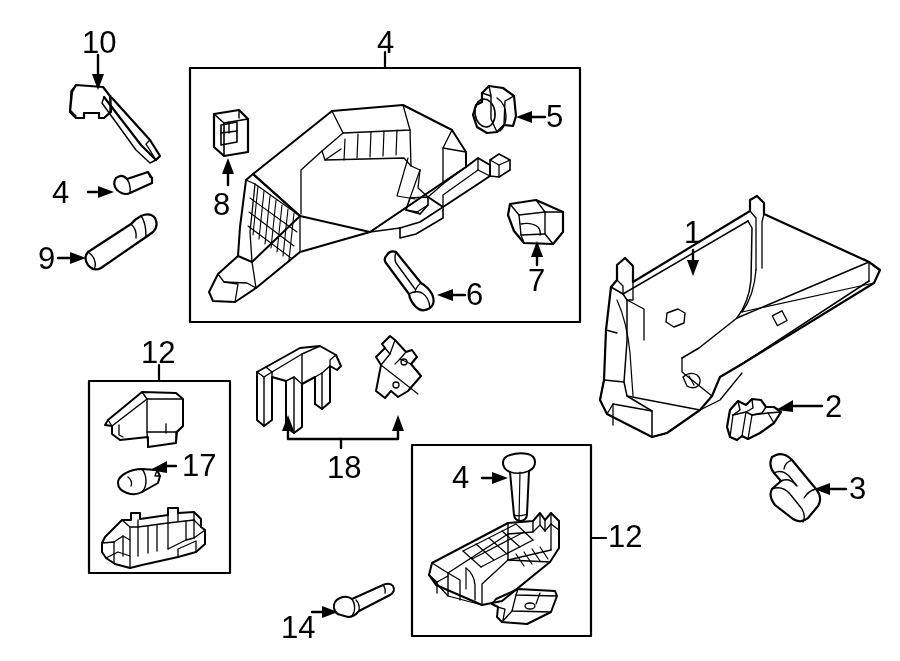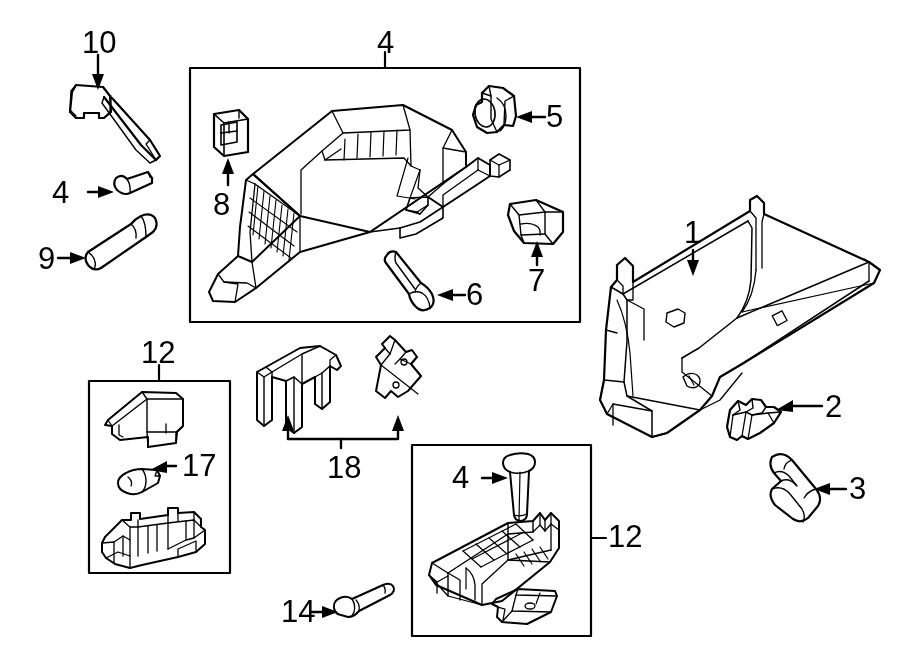--- a/index.html
+++ b/index.html
@@ -420,15 +420,15 @@
 <div class="callout" style="left:528px;top:265px;font-size:31px;">7</div>
 <div class="callout" style="left:466px;top:279px;font-size:31px;">6</div>
 <div class="callout" style="left:684px;top:217px;font-size:31px;">1</div>
 <div class="callout" style="left:825px;top:391px;font-size:31px;">2</div>
 <div class="callout" style="left:849px;top:473px;font-size:31px;">3</div>
 <div class="callout" style="left:141px;top:337px;font-size:31px;">12</div>
 <div class="callout" style="left:182px;top:450px;font-size:31px;">17</div>
 <div class="callout" style="left:327px;top:452px;font-size:31px;">18</div>
 <div class="callout" style="left:452px;top:462px;font-size:31px;">4</div>
 <div class="callout" style="left:608px;top:521px;font-size:31px;">12</div>
-<div class="callout" style="left:281px;top:596px;font-size:31px;">14</div>
+<div class="callout" style="left:281px;top:612px;font-size:31px;">14</div>
 
 </div>
 
 </body></html>

